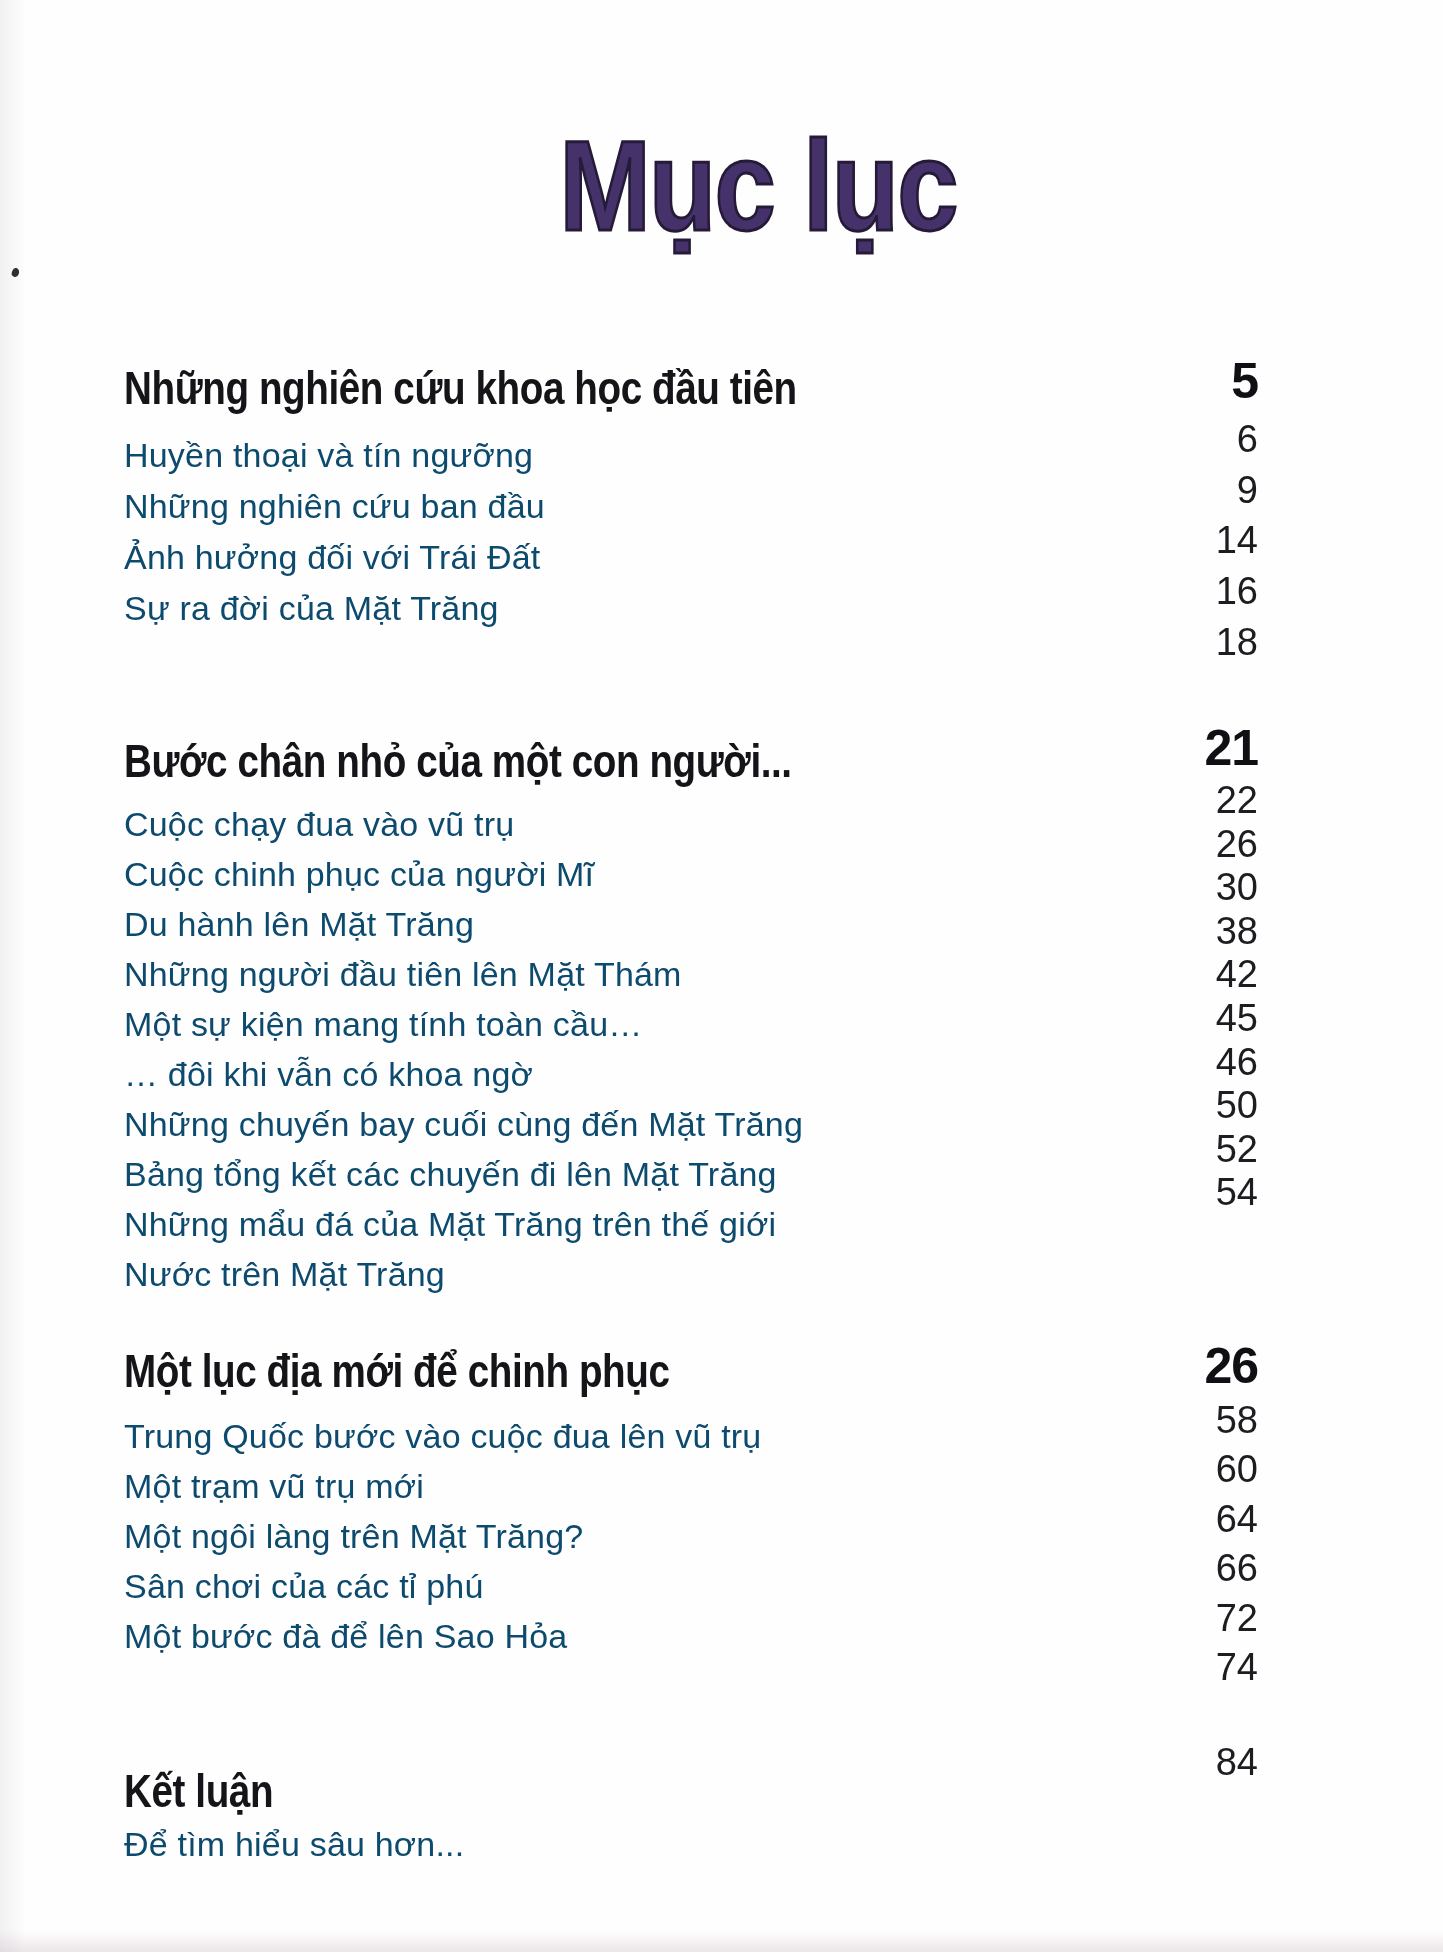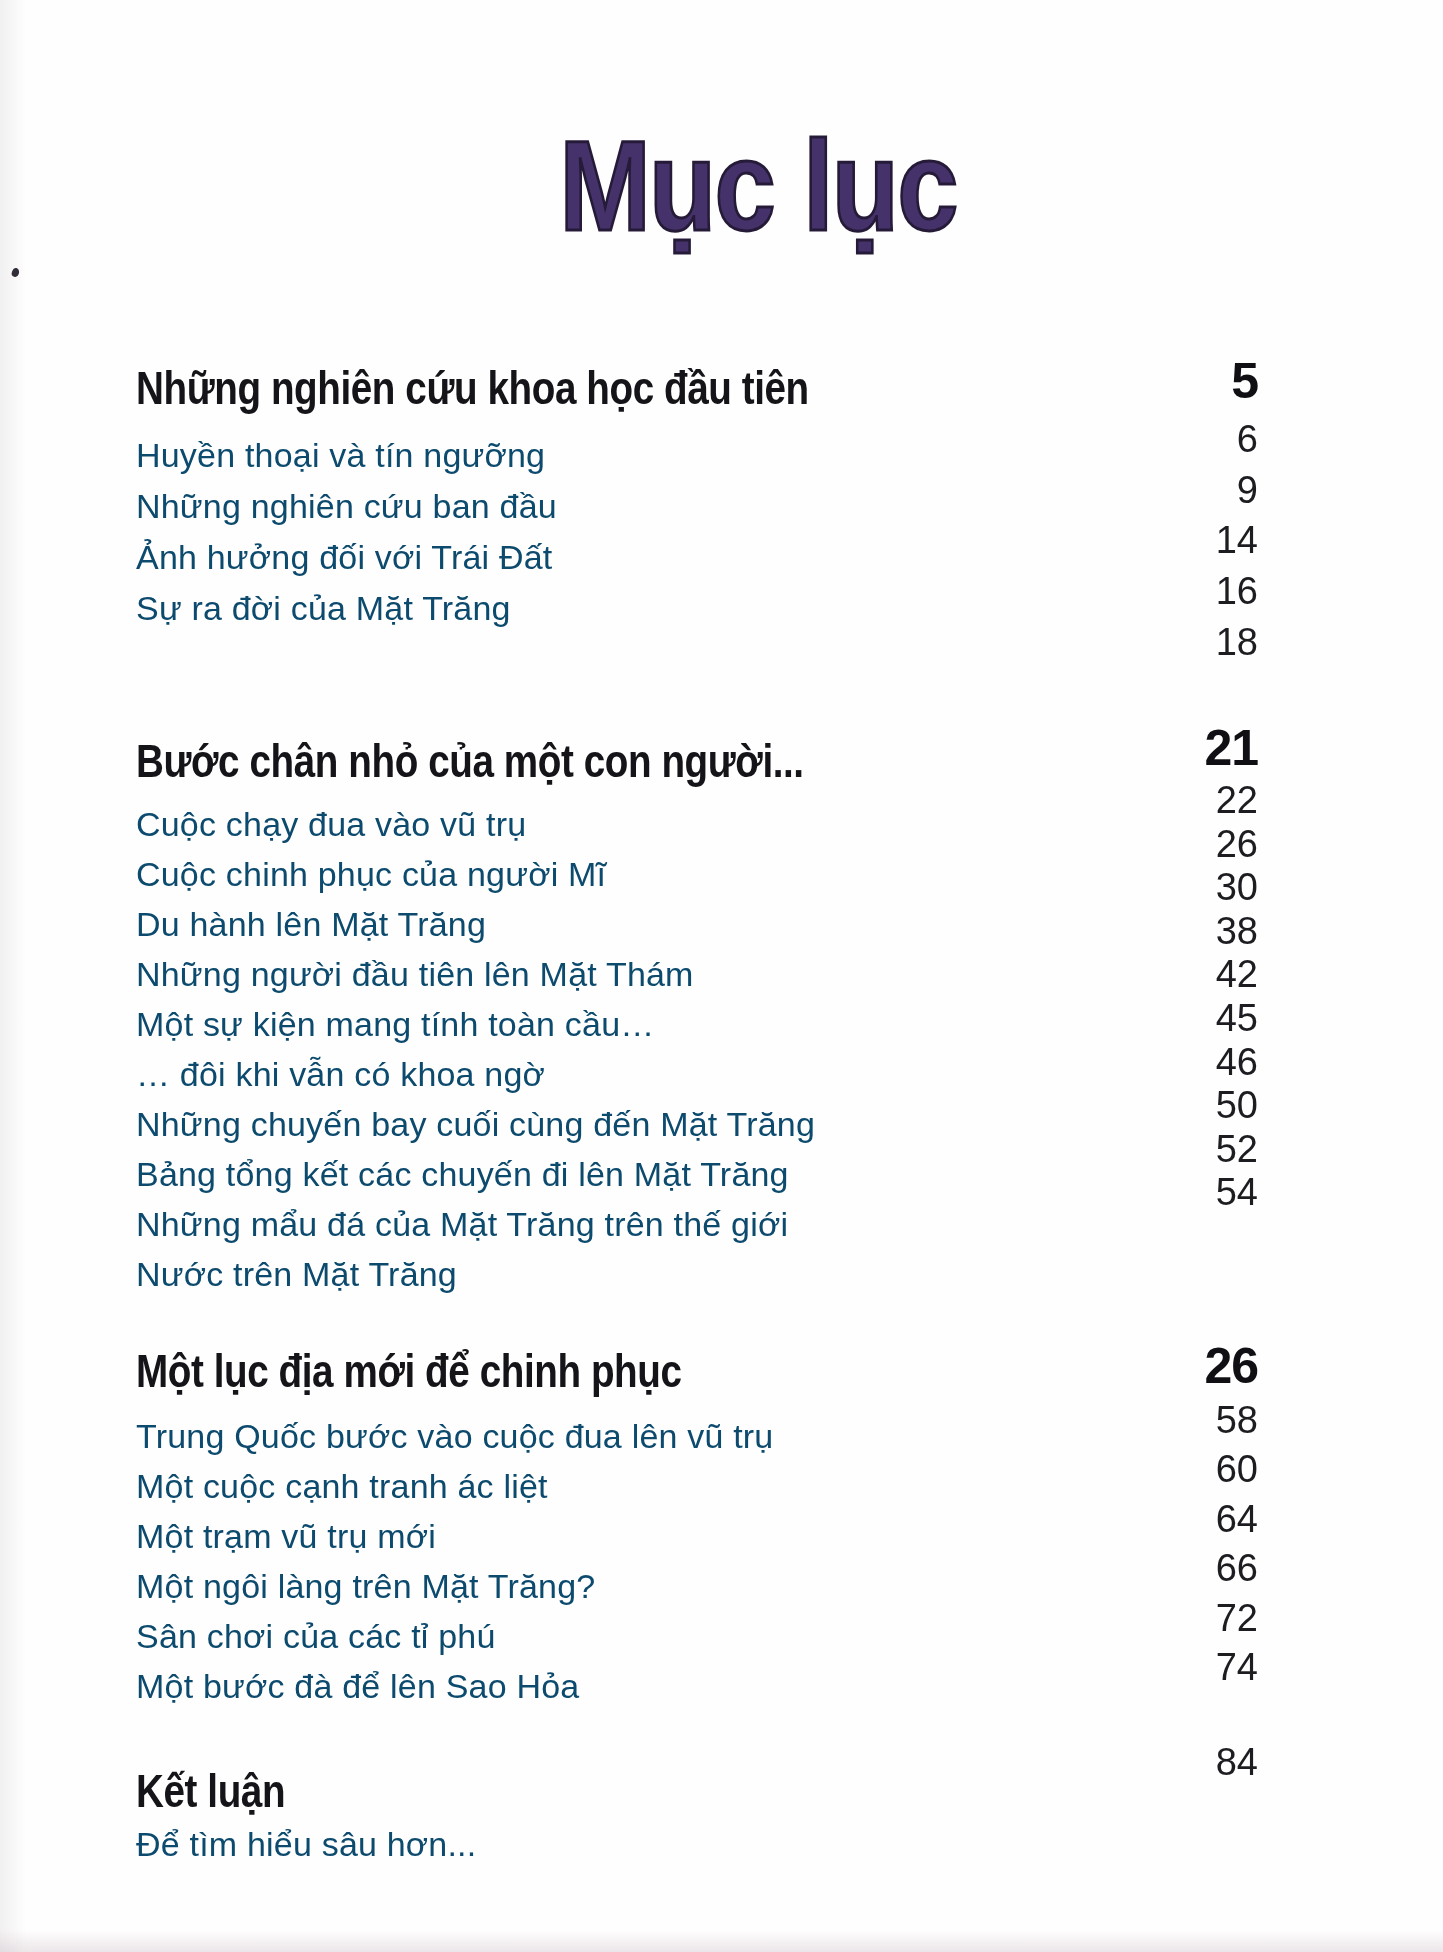--- a/index.html
+++ b/index.html
@@ -52,21 +52,21 @@
     white-space: nowrap;
     color: #46326a;
     -webkit-text-stroke: 3px #251b38;
     text-shadow: 0 0 1px #251b38;
   }
 
   .section { position: absolute; left: 0; width: 100%; }
 
   .titles {
     position: absolute;
-    left: 136px;
+    left: 124px;
     top: var(--toff, 0px);
     white-space: nowrap;
   }
   .titles .heading {
     height: var(--hh);
     font-size: 46px;
     font-weight: 700;
     letter-spacing: -0.5px;
     color: #141419;
     transform: scaleX(0.84);
@@ -157,21 +157,20 @@
       <div class="num">50</div>
       <div class="num">52</div>
       <div class="num">54</div>
     </div>
   </div>
 
   <div class="section" style="top:1343px; --tp:50px; --np:49.4px; --hh:70px; --nh:58px; --toff:2px;">
     <div class="titles">
       <h2 class="heading">Một lục địa mới để chinh phục</h2>
       <div class="item">Trung Quốc bước vào cuộc đua lên vũ trụ</div>
-      <div class="item">Một cuộc cạnh tranh ác liệt</div>
       <div class="item">Một trạm vũ trụ mới</div>
       <div class="item">Một ngôi làng trên Mặt Trăng?</div>
       <div class="item">Sân chơi của các tỉ phú</div>
       <div class="item">Một bước đà để lên Sao Hỏa</div>
     </div>
     <div class="nums">
       <div class="num-lead">26</div>
       <div class="num">58</div>
       <div class="num">60</div>
       <div class="num">64</div>

